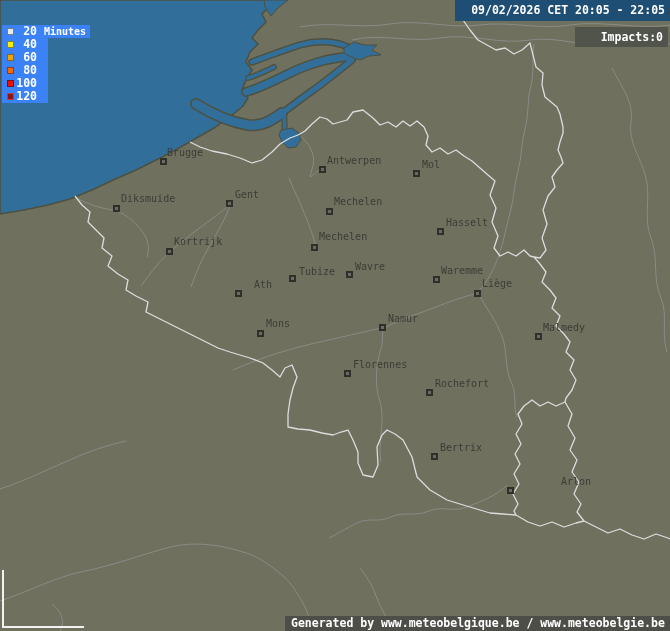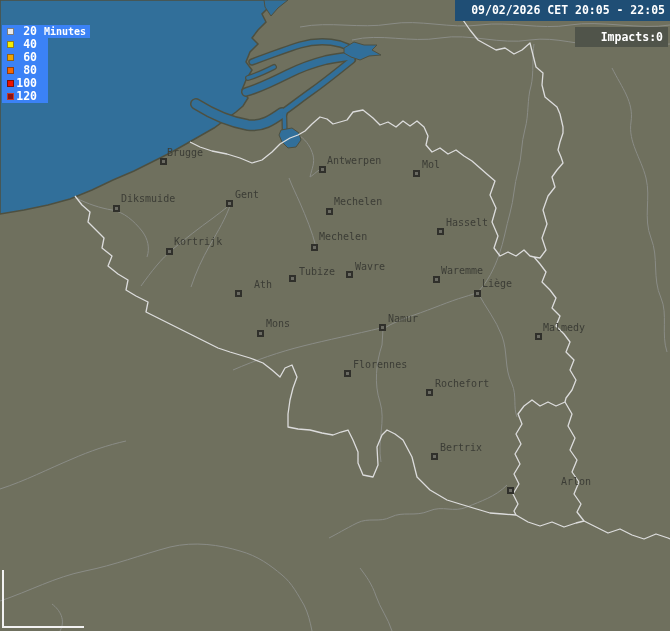--- a/index.html
+++ b/index.html
@@ -229,14 +229,17 @@
       <span class="legend-unit"></span>
     </div>
 
     <div class="legend-row">
       <span class="legend-square" style="background: rgb(142, 19, 18); border-color: rgb(194, 59, 43);"></span>
       <span class="legend-num">120</span>
       <span class="legend-unit"></span>
     </div>
   </div>
 
+  <div class="footer">
+    <span>Generated by www.meteobelgique.be / www.meteobelgie.be</span>
+  </div>
 
 </div>
 
 </body></html>

